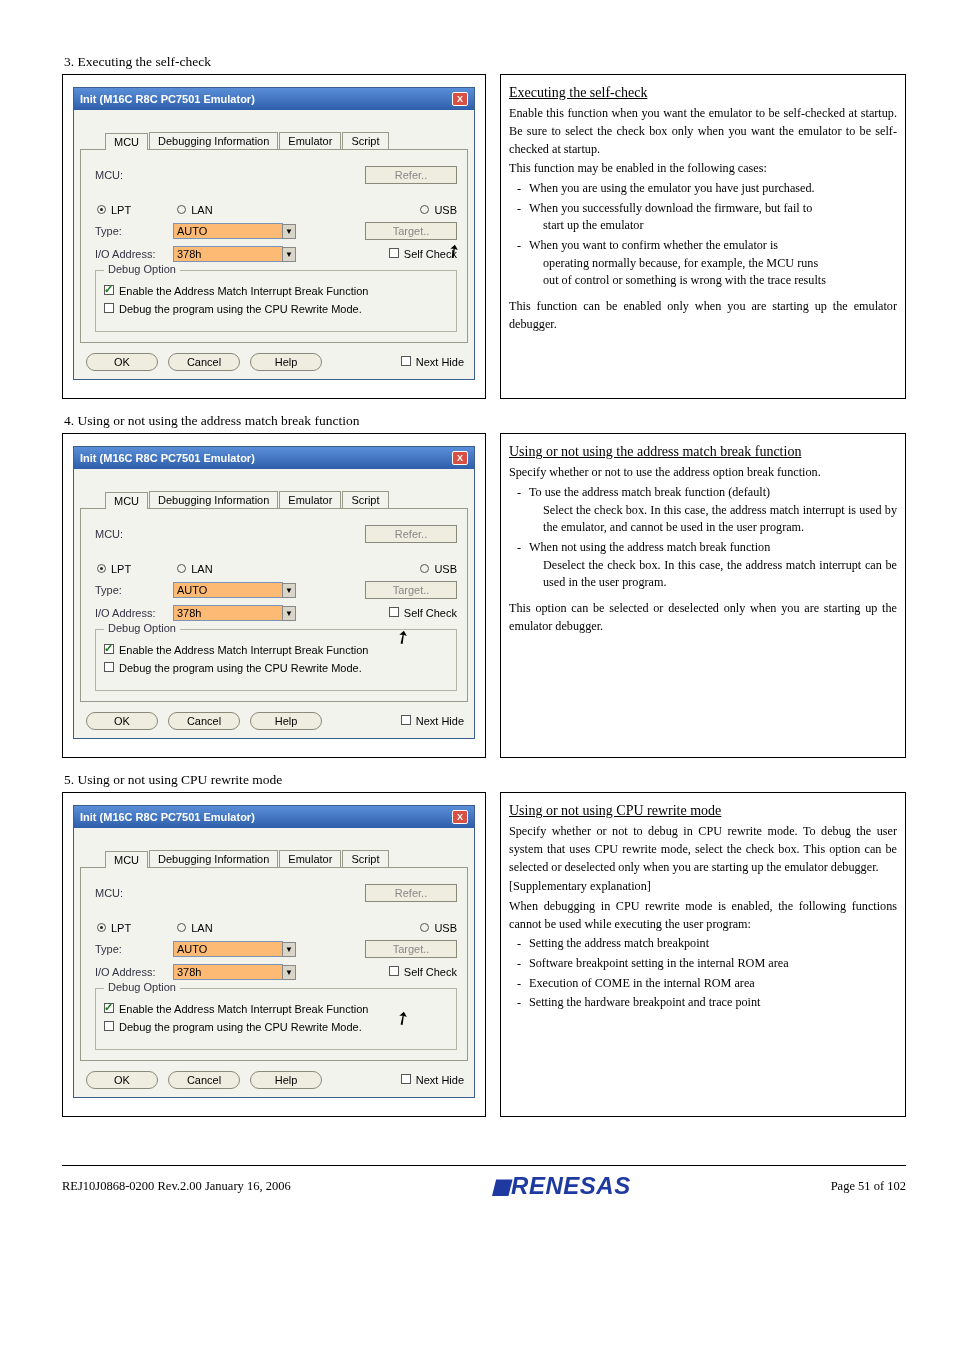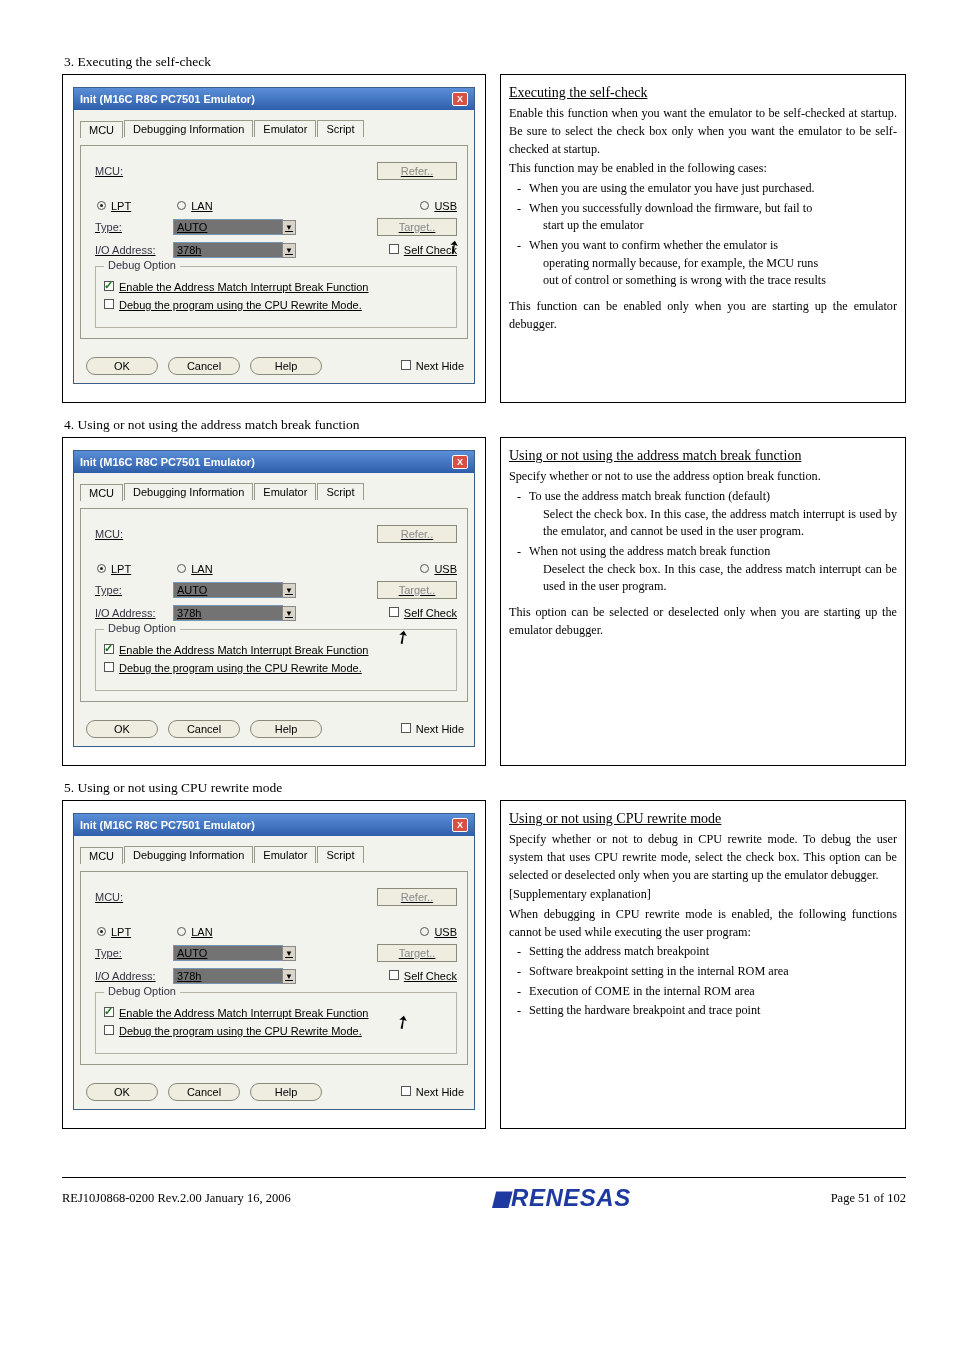--- a/index.html
+++ b/index.html
@@ -16,33 +16,33 @@
   .explwrap p { margin-bottom: 2px; }
   .explwrap ul { list-style: none; padding-left: 8px; }
   .explwrap ul li { position: relative; padding-left: 12px; margin: 2px 0; }
   .explwrap ul li::before { content: "-"; position: absolute; left: 0; }
   .explwrap .sub { padding-left: 14px; }
 
   
   .dlg { border: 1px solid #3b5f8a; font-family: Tahoma, sans-serif; font-size: 11px; background: #f3f3ee; position: relative; }
   .titlebar { background: linear-gradient(#5a8fd8,#2e5eaa); color:#fff; padding:4px 6px; font-weight:bold; display:flex; justify-content:space-between; align-items:center; }
   .closebtn { background:#d85044; color:#fff; width:16px; height:14px; line-height:12px; text-align:center; font-size:9px; border:1px solid #fff; border-radius:2px; }
-  .tabs { display:flex; padding:10px 6px 0 6px; font-size:11px; }
+  .tabs { display:flex; padding:22px 6px 0 6px; font-size:11px;margin-left:25px; }
   .tab { padding:2px 8px; border:1px solid #9a9a8a; border-bottom:none; background:#f3f3ee; margin-right:1px; }
   .tab.active { background:#f3f3ee; position:relative; top:1px; }
-  .tabbody { border:1px solid #9a9a8a; margin:8px 6px; padding:10px 10px 10px 14px; background:#f3f3ee;text-decoration:underline; }
+  .tabbody { border:1px solid #9a9a8a; margin:0 6px; padding:10px 10px 10px 14px; background:#f3f3ee; }
   .line { display:flex; align-items:center; margin:6px 0; }
   .lbl { width:78px; color:#334; }
   .radio { width:9px; height:9px; border:1px solid #555; border-radius:50%; display:inline-block; margin-right:5px; position:relative; }
   .radio.sel::after{content:"";position:absolute;inset:2px;background:#222;border-radius:50%;}
   .chk { width:10px; height:10px; border:1px solid #555; display:inline-block; margin-right:5px; position:relative; background:#fff;}
   .chk.sel::after{content:"\2713"; position:absolute; top:-3px; left:-1px; color:#1a7a1a; font-size:11px; font-weight:bold;}
-  .btn { border:1px solid #8a8a7a; background:#efece0; padding:2px 0; width:80px; text-align:center; color:#888;}
+  .btn { border:1px solid #8a8a7a; background:#efece0; padding:2px 0; width:92px; text-align:center; color:#888;}
   .btn.enabled{color:#000;border-radius:9px;}
-  .inp { border:1px solid #7a94b5; background:#737373; padding:1px 3px; width:110px; display:inline-block;}
+  .inp { border:1px solid #7a94b5; background:#fdba74; padding:1px 3px; width:110px; display:inline-block;}
   .dd { display:inline-block; width:14px; height:15px; background:#d9d5c9; border:1px solid #888; margin-left:-1px; text-align:center; font-size:8px; line-height:13px;}
   .fieldset { border:1px solid #b5b3a5; margin-top:8px; padding:8px 8px 10px 8px; position:relative;}
   .legend { position:absolute; top:-8px; left:8px; background:#f3f3ee; padding:0 4px; font-size:11px; color:#334;}
   .btnrow { display:flex; gap:10px; padding:10px 10px 8px 12px; align-items:center;}
   .btnrow .btn{ width:72px;}
   .selfcheck-line{position:relative;}
   .pointer-arrow{position:absolute; color:#000; font-size:18px; transform:rotate(-35deg);}
 
   .footer { display:flex; align-items:center; justify-content:space-between; border-top:1px solid #000; margin:28px 48px 0 62px; padding:6px 0 12px 0; font-size:12.5px;}
   .renesas { font-family: Arial, sans-serif; font-weight: bold; font-style: italic; font-size: 24px; color:#1e3aa0; letter-spacing:0.5px;}

